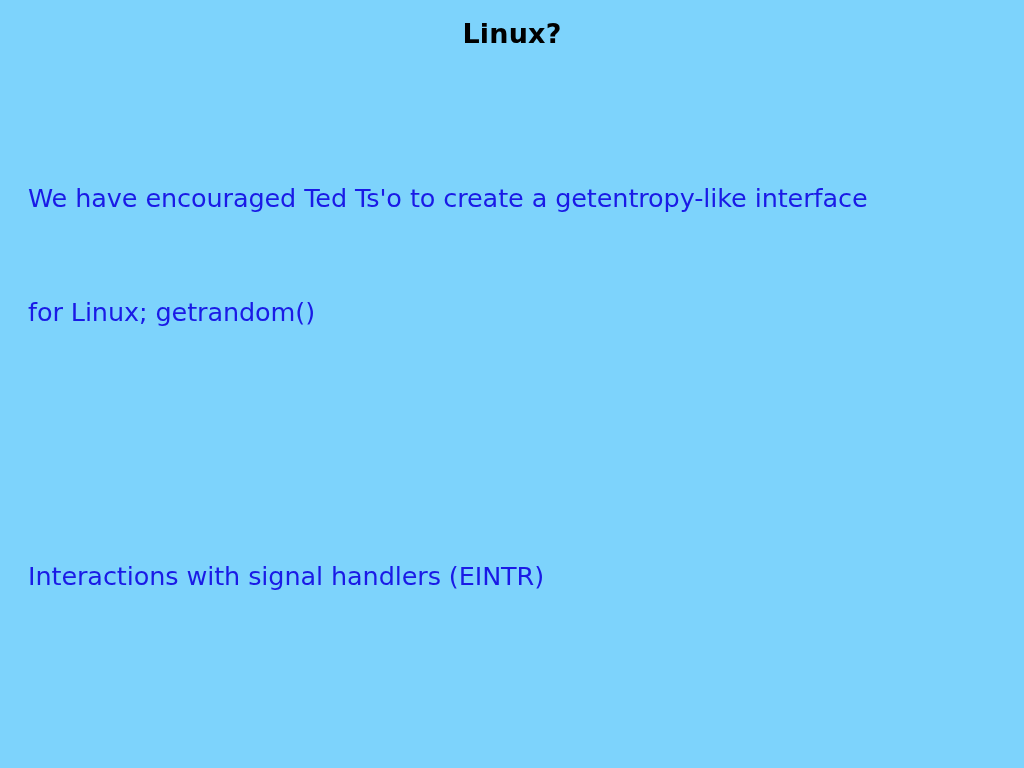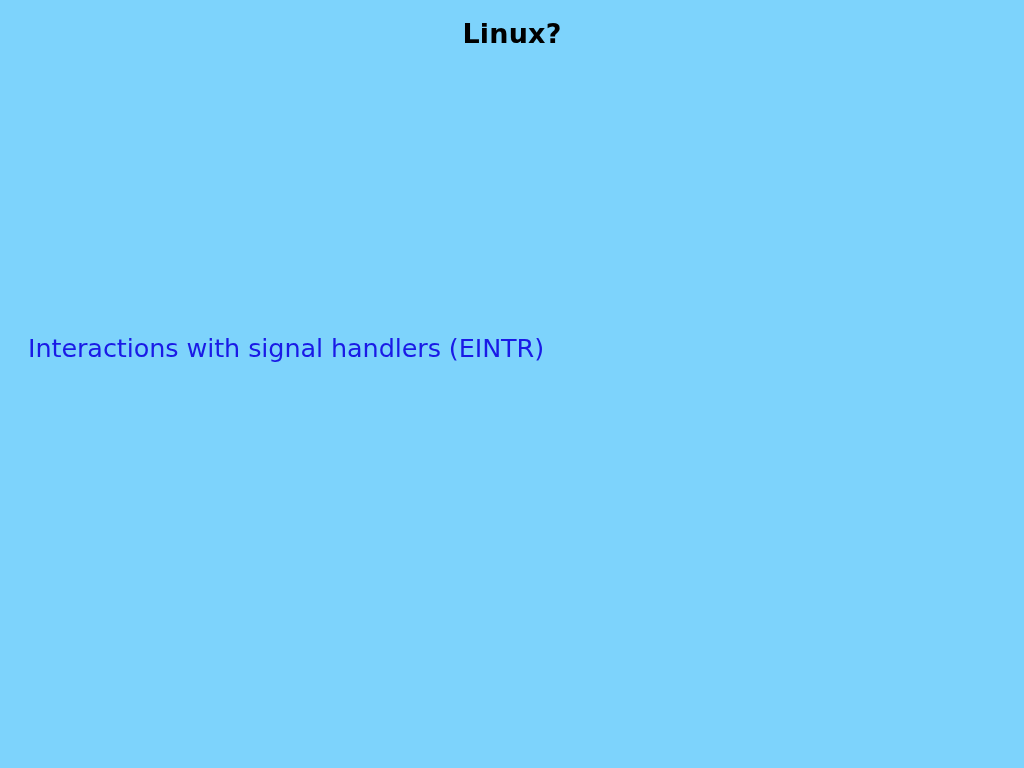--- a/index.html
+++ b/index.html
@@ -69,20 +69,22 @@
 </head>
 <body style="background: rgb(255, 255, 255);">
 
 <div id="slide" style="background: #7dd3fc;">
 
   <div id="slide-title" style="color: rgb(0, 0, 0);">Linux?</div>
 
   <div id="slide-body" style="color: rgb(26, 26, 230);">
 
     <p class="bullet" style="color: rgb(26, 26, 230);">
+      <span class="line">We have encouraged Ted Ts'o to create a getentropy-like interface</span>
+      <span class="line">for Linux; getrandom()</span>
     </p>
 
     <div class="gap-sm"></div>
 
 
     <div class="gap-sm"></div>
 
     <p class="bullet" style="color: rgb(26, 26, 230);">
       <span class="line">Interactions with signal handlers (EINTR)</span>
     </p>

